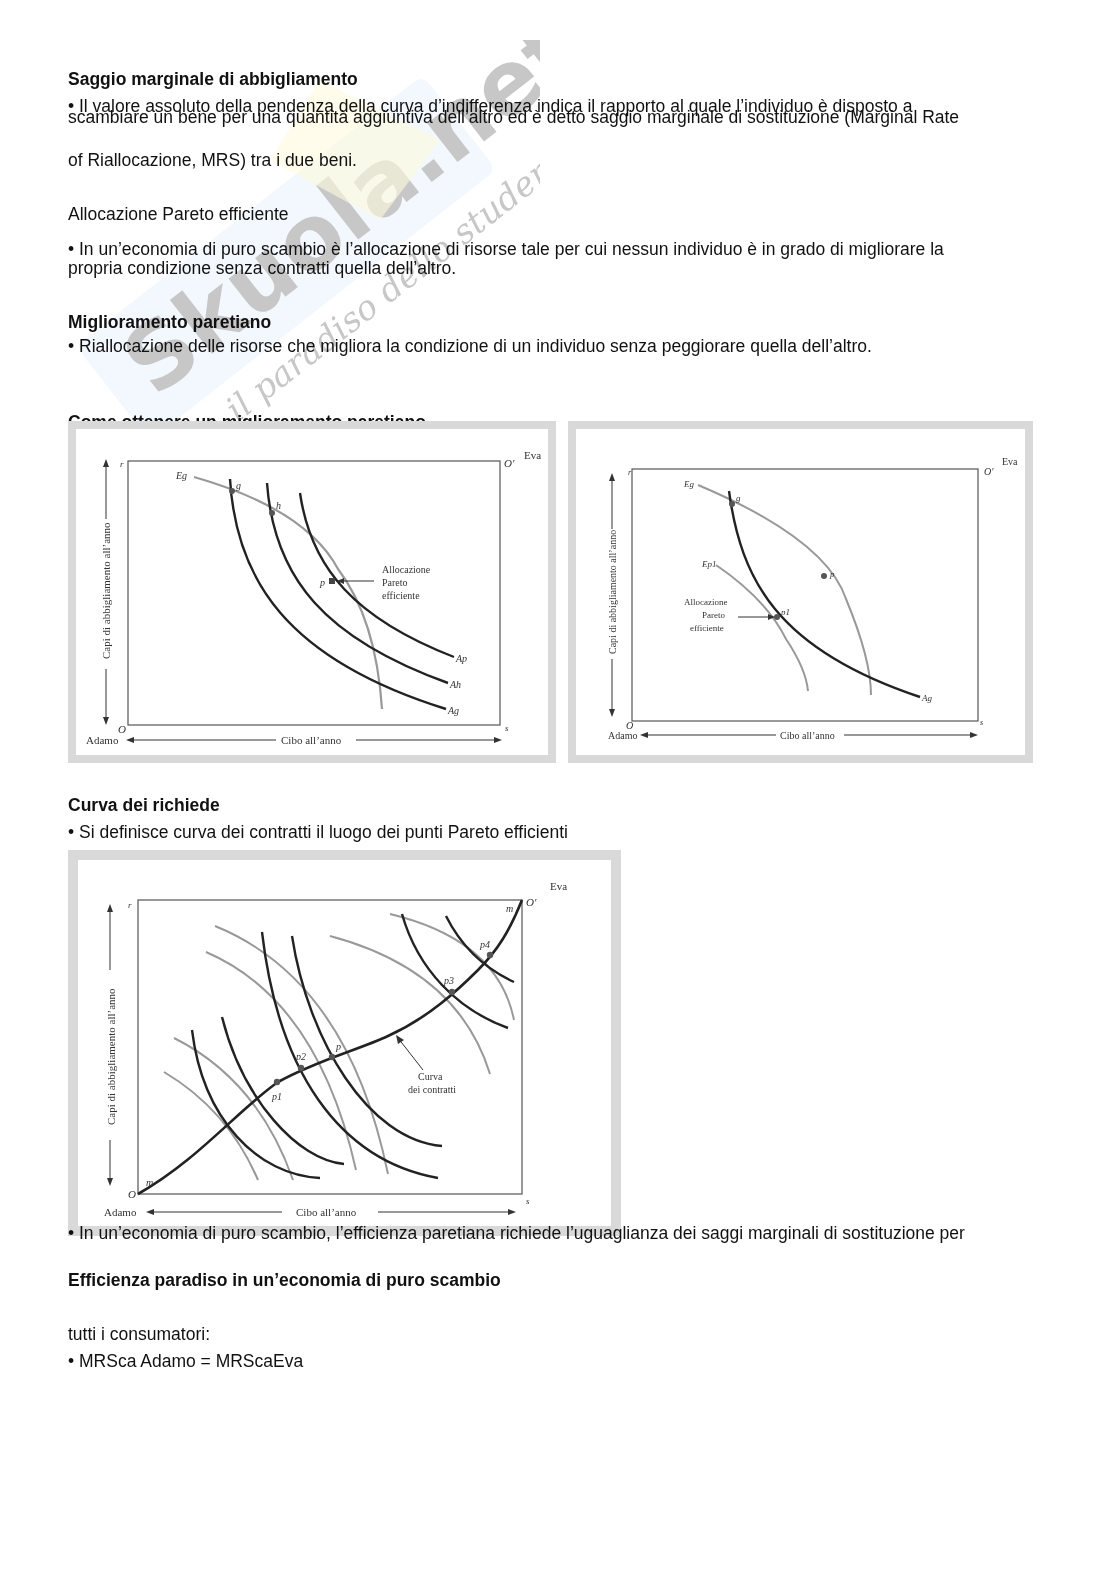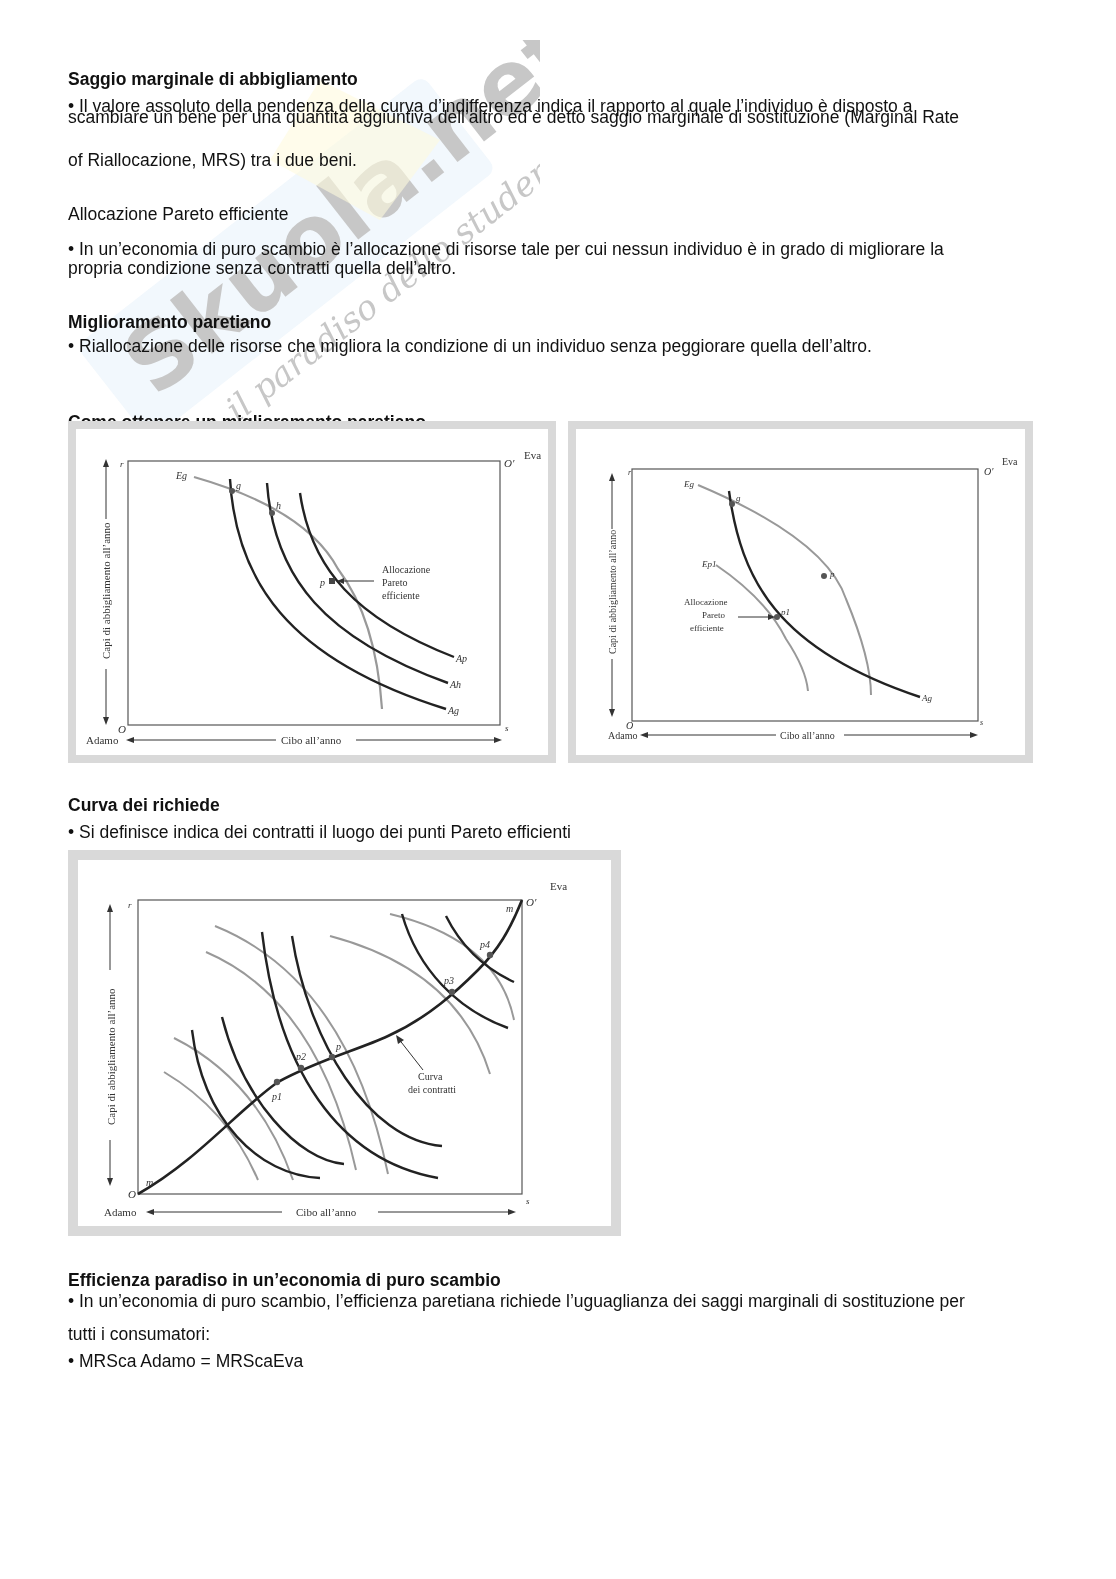--- a/index.html
+++ b/index.html
@@ -122,21 +122,21 @@
       <line x1="162" y1="188" x2="196" y2="188" stroke="#333" stroke-width="1"></line>
       <polygon points="199,188 192,185 192,191" fill="#333"></polygon>
       <text x="108" y="176" font-size="9">Allocazione</text>
       <text x="126" y="189" font-size="9">Pareto</text>
       <text x="114" y="202" font-size="9">efficiente</text>
     </svg>
   </div>
 </div>
 
 <div class="txt bold" style="top:792px">Curva dei richiede</div>
-<div class="txt" style="top:819px">• Si definisce indica dei contratti il luogo dei punti Pareto efficienti</div>
+<div class="txt" style="top:819px">• Si definisce curva dei contratti il luogo dei punti Pareto efficienti</div>
 
 <div class="fig" style="left:68px; top:850px; width:553px; height:386px;">
   <div class="fig-inner" style="left:10px; top:10px; width:533px; height:366px;">
     <svg width="533" height="366" viewBox="0 0 533 366">
       <rect x="60" y="40" width="384" height="294" fill="none" stroke="#555" stroke-width="1.2"></rect>
       <line x1="32" y1="50" x2="32" y2="320" stroke="#333" stroke-width="1"></line>
       <polygon points="32,44 29,52 35,52" fill="#333"></polygon>
       <polygon points="32,326 29,318 35,318" fill="#333"></polygon>
       <rect x="24" y="110" width="16" height="170" fill="#fff"></rect>
       <text transform="translate(37,265) rotate(-90)" font-size="11">Capi di abbigliamento all’anno</text>
@@ -185,15 +185,15 @@
       <text x="428" y="52" font-size="10" font-style="italic">m</text>
       <line x1="320" y1="178" x2="345" y2="210" stroke="#333" stroke-width="1"></line>
       <polygon points="318,175 320,184 326,180" fill="#333"></polygon>
       <text x="340" y="220" font-size="10">Curva</text>
       <text x="330" y="233" font-size="10">dei contratti</text>
     </svg>
   </div>
 </div>
 
 <div class="txt bold" style="top:1267px">Efficienza paradiso in un’economia di puro scambio</div>
-<div class="txt" style="top:1288px">• In un’economia di puro scambio, l’efficienza paretiana richiede l’uguaglianza dei saggi marginali di sostituzione per</div>
+<div class="txt" style="top:1220px">• In un’economia di puro scambio, l’efficienza paretiana richiede l’uguaglianza dei saggi marginali di sostituzione per</div>
 <div class="txt" style="top:1321px">tutti i consumatori:</div>
 <div class="txt" style="top:1348px">• MRSca Adamo = MRScaEva</div>
 
 </body></html>

